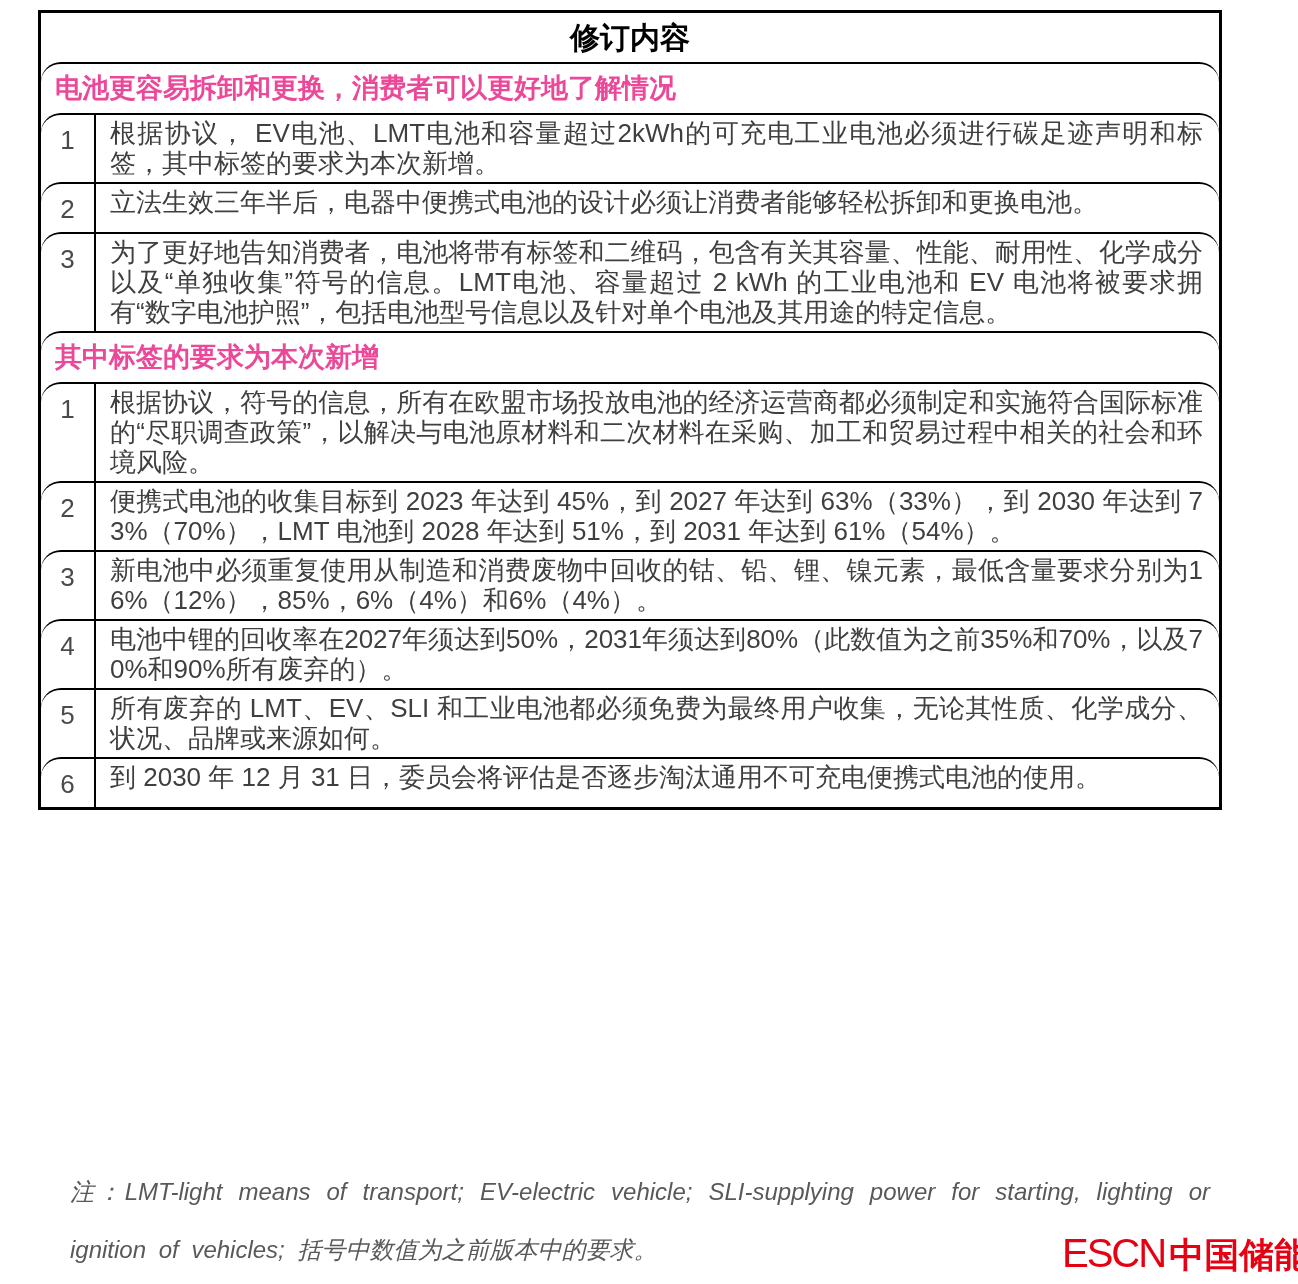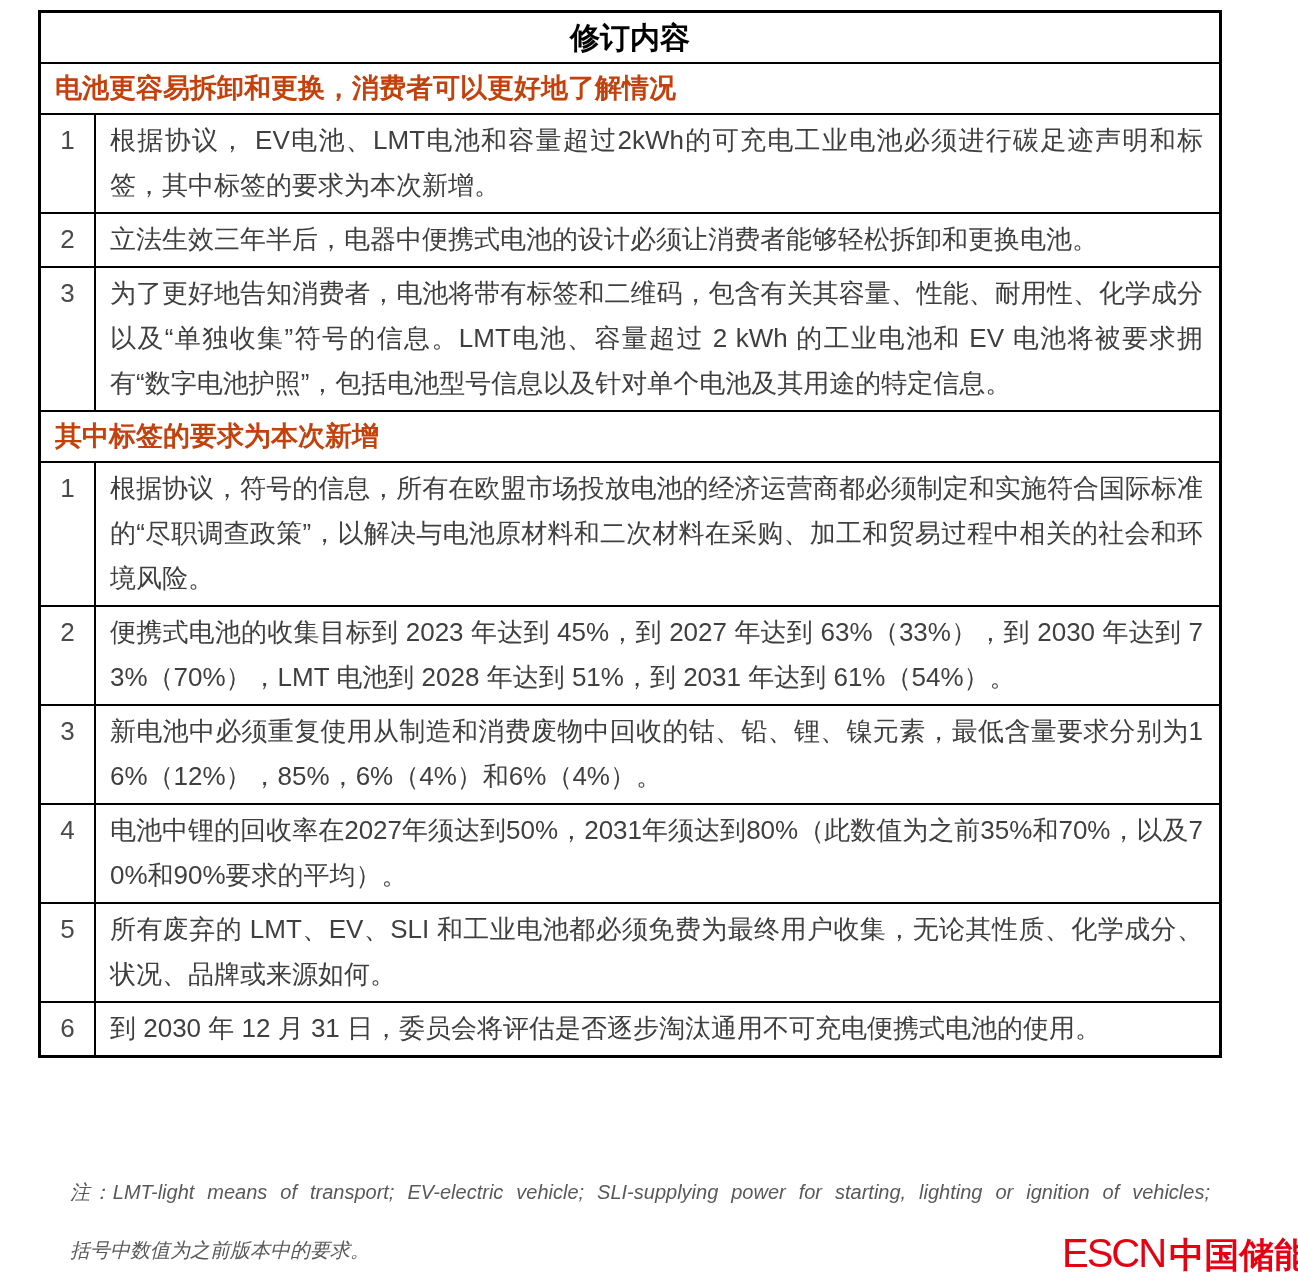--- a/index.html
+++ b/index.html
@@ -14,68 +14,68 @@
 
   
   .rev-table {
     position: absolute;
     left: 38px;
     top: 10px;
     width: 1184px;
     border: 3px solid #000;
     background: #fff;
   }
-  .rev-table > div { border-top: 2px solid #000; }
+  .rev-table > div { border-top: 2px solid #000; border-radius: 20px; }
   .rev-table > div:first-child { border-top: none; }
 
   .t-title {
     text-align: center;
     font-weight: bold;
     font-size: 30px;
     line-height: 49px;
     color: #000;
   }
   .t-sec {
     font-weight: bold;
     font-size: 27px;
     line-height: 49px;
     padding: 0 14px;
-    color: #c2410c;
+    color: #ec4899;
     text-align: left;
   }
   .t-row { display: flex; align-items: stretch; }
   .t-num {
     width: 55px;
     flex: 0 0 55px;
     border-right: 2px solid #000;
     text-align: center;
     font-size: 26px;
     line-height: 45px;
     padding-top: 3px;
     color: #4a4a4a;
   }
   .t-text {
     flex: 1 1 auto;
     font-size: 26px;
-    line-height: 45px;
+    line-height: 30px;
     padding: 3px 16px 4px 14px;
     color: #3f3f3f;
     text-align: justify;
     word-break: break-all;
     overflow-wrap: break-word;
   }
 
   
   .note {
     position: absolute;
     left: 70px;
     top: 1163px;
     width: 1140px;
     font-style: italic;
-    font-size: 20px;
+    font-size: 24px;
     line-height: 58px;
     color: #595959;
     text-align: justify;
     word-spacing: 6px;
   }
 
   
   .logo {
     position: absolute;
     left: 1062px;
@@ -127,21 +127,21 @@
   <div class="t-row">
     <div class="t-num">2</div>
     <div class="t-text">便携式电池的收集目标到 2023 年达到 45%，到 2027 年达到 63%（33%），到 2030 年达到 73%（70%），LMT 电池到 2028 年达到 51%，到 2031 年达到 61%（54%）。</div>
   </div>
   <div class="t-row">
     <div class="t-num">3</div>
     <div class="t-text">新电池中必须重复使用从制造和消费废物中回收的钴、铅、锂、镍元素，最低含量要求分别为16%（12%），85%，6%（4%）和6%（4%）。</div>
   </div>
   <div class="t-row">
     <div class="t-num">4</div>
-    <div class="t-text">电池中锂的回收率在2027年须达到50%，2031年须达到80%（此数值为之前35%和70%，以及70%和90%要求的平均）。</div>
+    <div class="t-text">电池中锂的回收率在2027年须达到50%，2031年须达到80%（此数值为之前35%和70%，以及70%和90%所有废弃的）。</div>
   </div>
   <div class="t-row">
     <div class="t-num">5</div>
     <div class="t-text">所有废弃的 LMT、EV、SLI 和工业电池都必须免费为最终用户收集，无论其性质、化学成分、状况、品牌或来源如何。</div>
   </div>
   <div class="t-row">
     <div class="t-num">6</div>
     <div class="t-text">到 2030 年 12 月 31 日，委员会将评估是否逐步淘汰通用不可充电便携式电池的使用。</div>
   </div>
 

